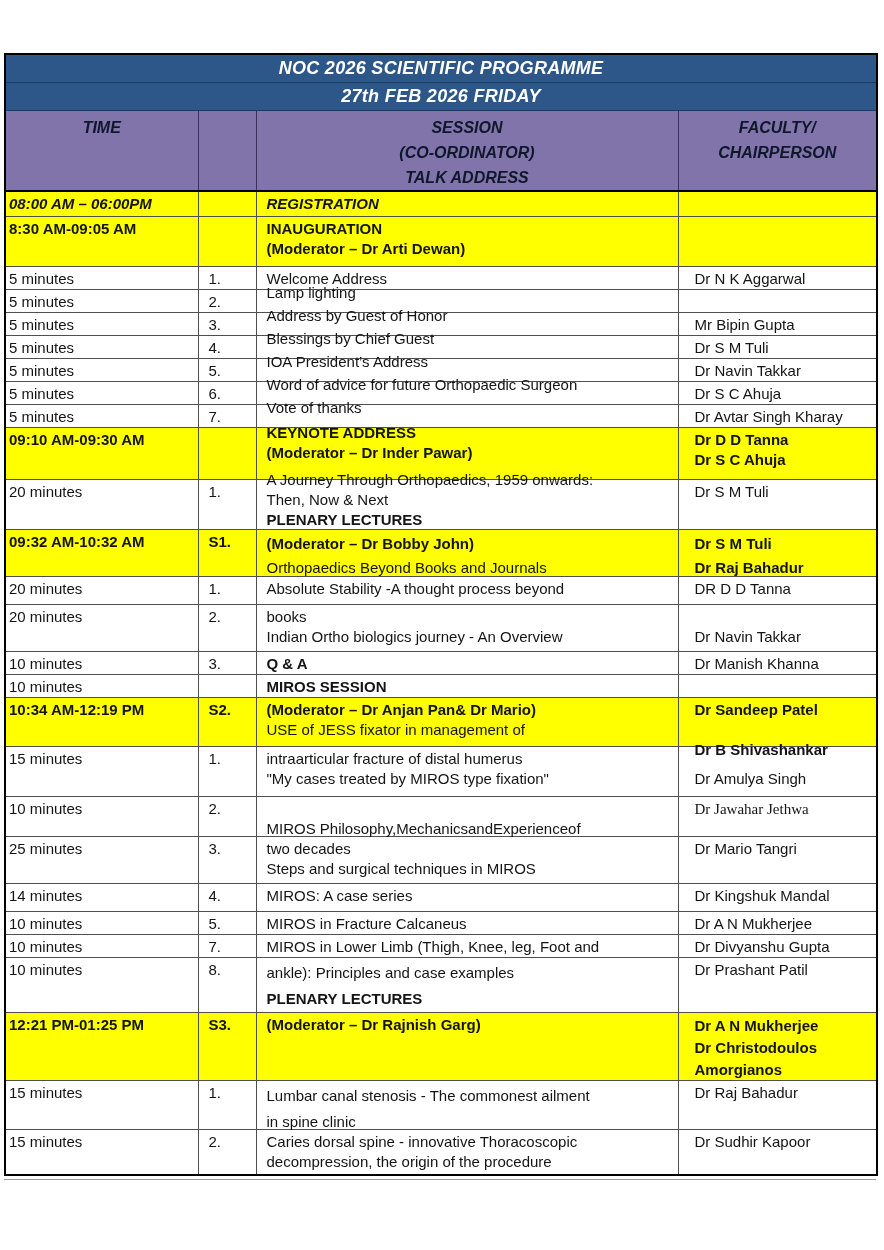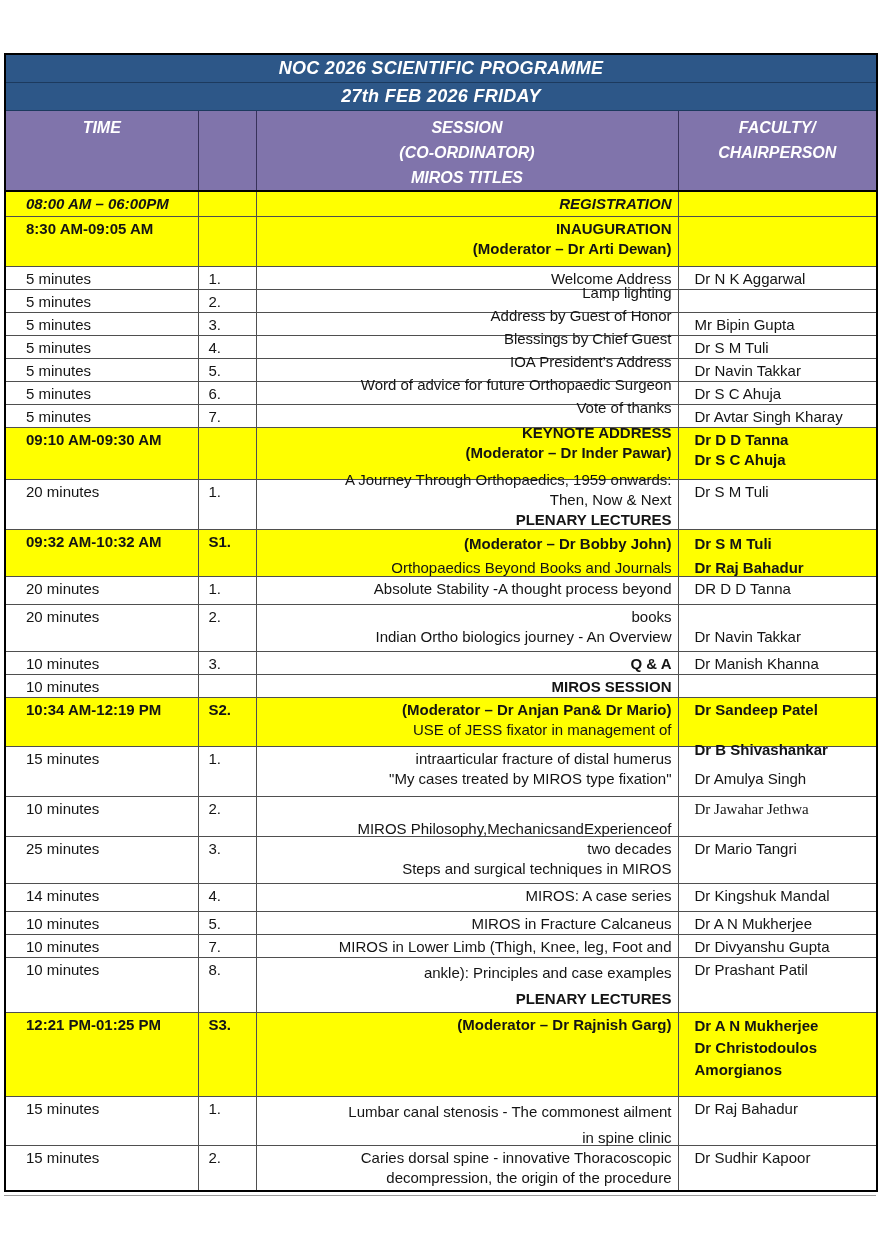--- a/index.html
+++ b/index.html
@@ -16,31 +16,31 @@
   td{padding:0;vertical-align:top;border:1px solid #4f4f4f;overflow:visible;}
   
   tr.banner td{
     background:var(--c-blue,#2d5788);color:#fff;text-align:center;
     font-weight:bold;font-style:italic;font-size:18px;letter-spacing:.3px;
     height:27px;vertical-align:middle;border:1px solid #1c3a5e;border-left:none;border-right:none;
   }
   tr.banner.first td{border-top:none;font-style:italic;}
   
   tr.colhead td{
-    background:var(--c-purple,#8074ab);color:#ffffff;text-align:center;
+    background:var(--c-purple,#8074ab);color:#0f172a;text-align:center;
     font-weight:bold;font-style:italic;font-size:16px;line-height:25px;
     padding-top:4px;height:72px;vertical-align:top;
     border:1px solid #38325a;border-bottom:2px solid #000;
   }
   
   tr.hl td{background:var(--c-yellow,#ffff00);}
   
-  .c-time{padding:2px 4px 0 20px;}
+  .c-time{padding:2px 4px 0 3px;}
   .c-num{padding:2px 4px 0 10px;}
-  .c-session{padding:2px 6px 0 10px;text-align:right;}
+  .c-session{padding:2px 6px 0 10px;}
   .c-faculty{padding:2px 4px 0 16px;}
   .lines{height:0;line-height:20px;font-size:15px;}
   .line{white-space:nowrap;}
   .line.b{font-weight:bold;}
   .line.i{font-style:italic;}
   .line.serif{font-family:"Liberation Serif","DejaVu Serif",serif;}
   
   .shadow{width:872px;height:1px;background:#9b9b9b;margin-top:3px;}
 </style>
 </head>
@@ -60,21 +60,21 @@
       </tr>
       <tr class="banner">
         <td colspan="4">27th FEB 2026 FRIDAY</td>
       </tr>
       <tr class="colhead">
         <td>TIME</td>
         <td></td>
         <td>
           <div>SESSION</div>
           <div>(CO-ORDINATOR)</div>
-          <div>MIROS TITLES</div>
+          <div>TALK ADDRESS</div>
         </td>
         <td>
           <div>FACULTY/</div>
           <div>CHAIRPERSON</div>
         </td>
       </tr>
     <tr class="hl" style="height: 25px;">
           <td class="c-time">
             <div class="lines">
               <div class="line b i">08:00 AM – 06:00PM</div>
@@ -604,21 +604,21 @@
               <div class="line">ankle): Principles and case examples</div>
               <div class="line b">PLENARY LECTURES</div>
             </div>
           </td>
           <td class="c-faculty">
             <div class="lines">
               <div class="line">Dr Prashant Patil</div>
             </div>
           </td>
         </tr>
-        <tr class="hl" style="height: 84px;">
+        <tr class="hl" style="height: 68px;">
           <td class="c-time">
             <div class="lines">
               <div class="line b">12:21 PM-01:25 PM</div>
             </div>
           </td>
           <td class="c-num">
             <div class="lines">
               <div class="line b">S3.</div>
             </div>
           </td>

